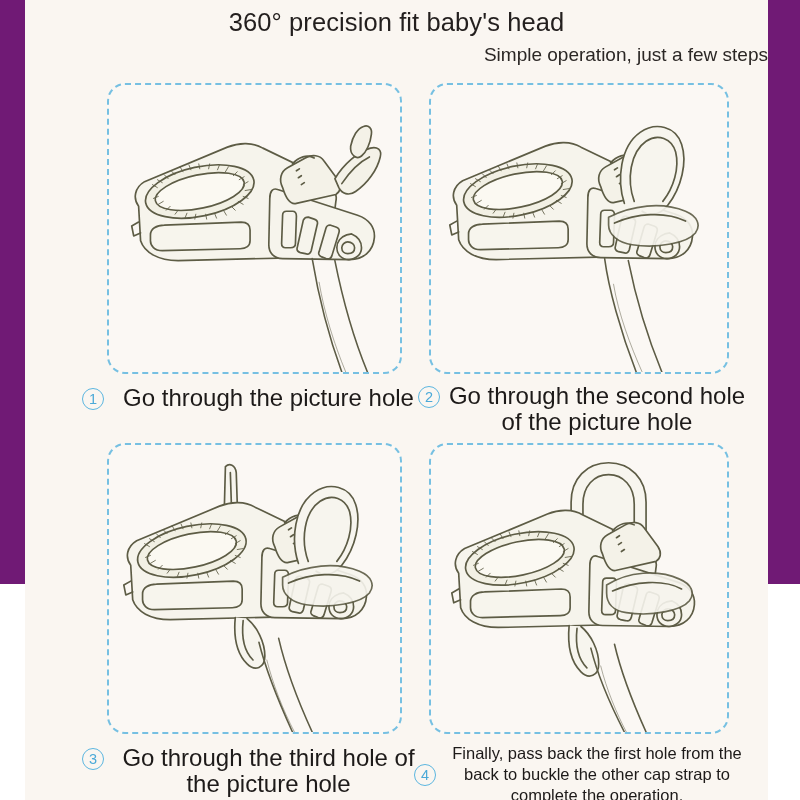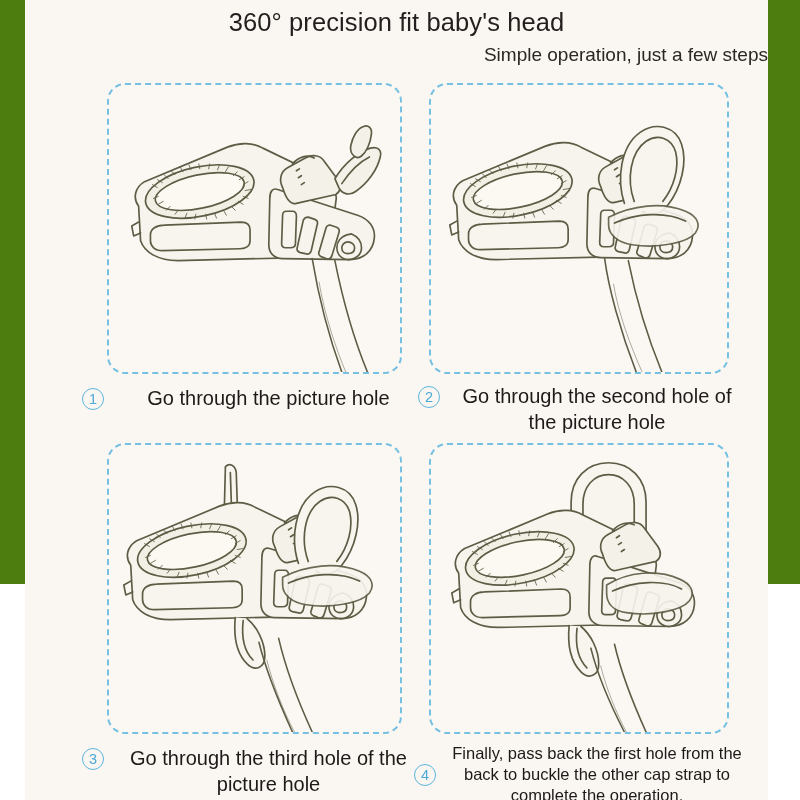--- a/index.html
+++ b/index.html
@@ -10,21 +10,21 @@
     width: 800px;
     height: 800px;
     background: #ffffff;
     font-family: "Liberation Sans", sans-serif;
     overflow: hidden;
   }
   #page {
     position: relative;
     width: 800px;
     height: 584px;
-    background: #4d7c0f;
+    background: #701a75;
   }
   
   #plate {
     position: absolute;
     left: 25px;
     top: 0;
     width: 743px;
     height: 800px;
     background: #faf6f1;
   }
@@ -99,21 +99,21 @@
     box-sizing: border-box;
     margin-top: 3px;
   }
   .caption.mid .badge {
     margin-top: 0;
   }
   .captext {
     flex: 1 1 auto;
     text-align: center;
     color: #1d1a19;
-    font-size: 20px;
+    font-size: 24px;
     line-height: 26px;
     padding-left: 6px;
   }
   .captext.small {
     font-size: 16.5px;
     line-height: 21px;
     padding-left: 4px;
   }
 
   

